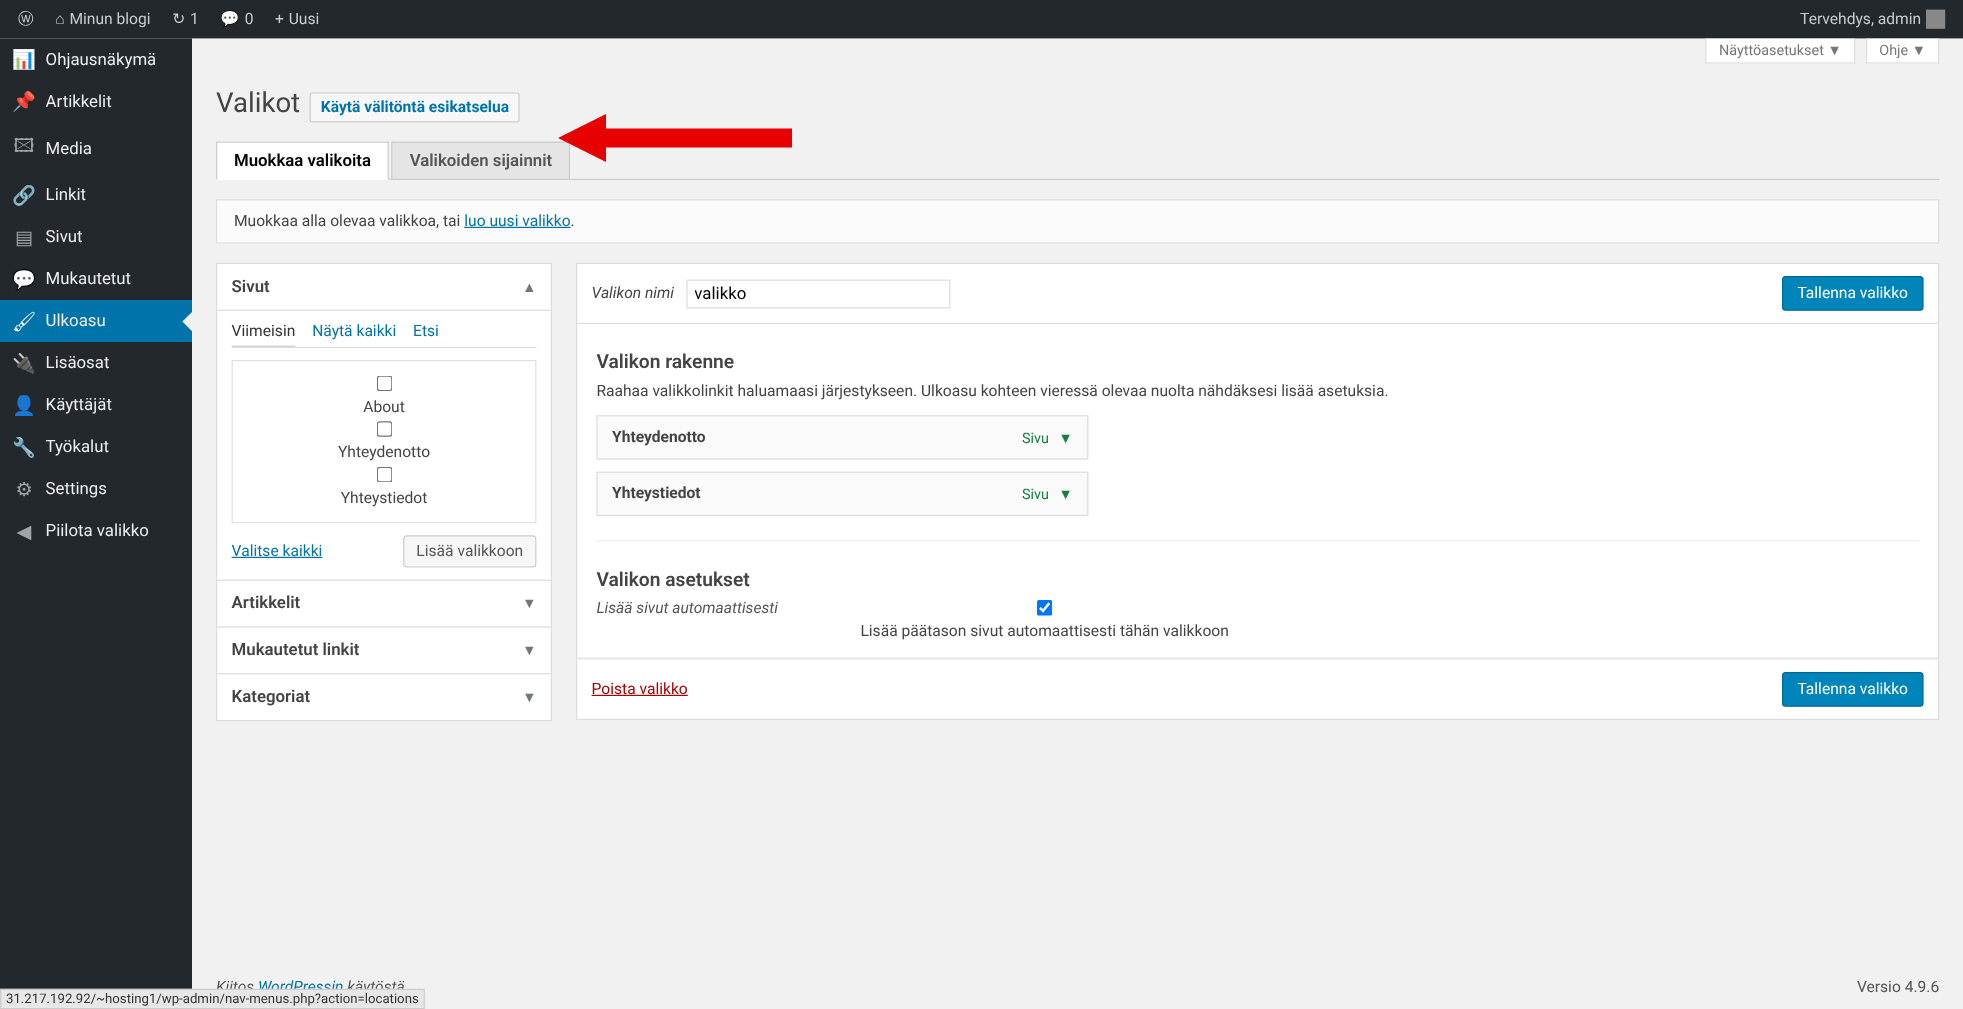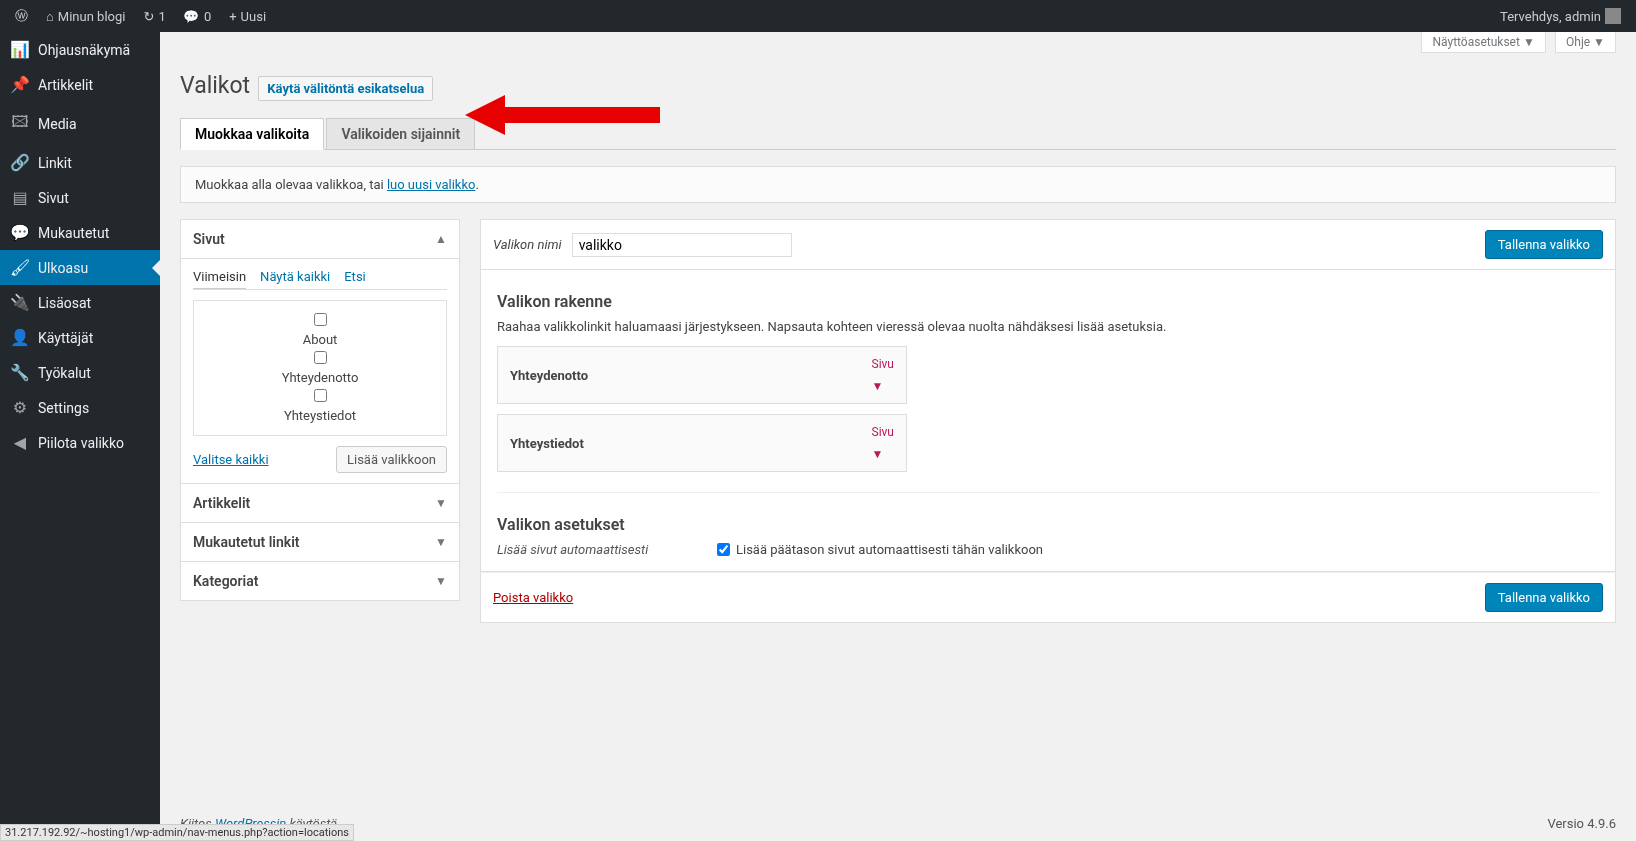--- a/index.html
+++ b/index.html
@@ -45,25 +45,25 @@
 .button-secondary { background:#f7f7f7; border:1px solid #ccc; padding:5px 10px; font-size:13px; cursor:pointer; border-radius:3px; color:#555; }
 .button-primary { background:#0085ba; border:1px solid #006799; color:#fff; padding:6px 12px; font-size:13px; cursor:pointer; border-radius:3px; font-weight:400; }
 .menu-name-row { display:flex; align-items:center; padding:10px 12px; background:#fff; border:1px solid #ddd; }
 .menu-name-row label { font-style:italic; font-size:13px; margin-right:10px; }
 .menu-name-row input { border:1px solid #ddd; padding:3px 6px; font-size:14px; width:220px; }
 .menu-name-row .button-primary { margin-left:auto; }
 .post-body { background:#fff; border:1px solid #ddd; border-top:none; padding:14px 16px 0 16px; }
 .post-body h3 { font-size:16px; font-weight:600; margin:8px 0; }
 .post-body p { font-size:13px; margin-bottom:12px; }
 .menu-item-bar { border:1px solid #ddd; display:flex; align-items:center; justify-content:space-between; padding:10px 12px; margin-bottom:10px; width:410px; background:#fafafa; font-size:13px; cursor:move; }
-.menu-item-bar .type { color:#be185d; font-size:12px; display:flex; align-items:flex-start; gap:8px;flex-direction:column; }
+.menu-item-bar .type { color:#15803d; font-size:12px; display:flex; align-items:flex-end; gap:8px; }
 .menu-settings { margin-top:20px; border-top:1px solid #eee; padding-top:14px; }
 .menu-settings-row { display:flex; align-items:flex-start; margin-bottom:10px; font-size:13px; }
 .menu-settings-row .lab { width:220px; font-style:italic; color:#555; }
-.menu-settings-row label { display:flex; align-items:center; gap:6px; margin-bottom:4px; }
+.menu-settings-row label { display:flex; align-items:center; gap:6px; margin-bottom:4px;flex-direction:column; }
 .footer-row { display:flex; align-items:center; justify-content:space-between; background:#fff; border:1px solid #ddd; border-top:1px solid #eee; padding:10px 12px; }
 .footer-row a.delete { color:#a00; text-decoration:underline; font-size:13px; }
 #footer { position:absolute; bottom:10px; left:180px; right:20px; display:flex; justify-content:space-between; font-size:13px; color:#555; font-style:italic; }
 #footer a { color:#0073aa; text-decoration:underline; font-style:italic; }
 #statusbar { position:absolute; bottom:0; left:0; background:#e7e7e7; border:1px solid #ccc; font-size:11px; padding:1px 4px; color:#333; }
 .arrow-annotation { position:absolute; top:90px; left:465px; z-index:100; }
 .caret { color:#72777c; font-size:12px; }
 </style>
 </head>
 <body>
@@ -215,21 +215,21 @@
       </div>
 
       <div class="right-col">
         <div class="menu-name-row">
           <label>Valikon nimi</label>
           <input type="text" value="valikko" style="">
           <button class="button-primary">Tallenna valikko</button>
         </div>
         <div class="post-body">
           <h3>Valikon rakenne</h3>
-          <p>Raahaa valikkolinkit haluamaasi järjestykseen. Napsauta kohteen vieressä olevaa nuolta nähdäksesi lisää asetuksia.</p>
+          <p>Raahaa valikkolinkit haluamaasi järjestykseen. Ulkoasu kohteen vieressä olevaa nuolta nähdäksesi lisää asetuksia.</p>
           <div class="menu-item-bar">
             <strong>Yhteydenotto</strong>
             <span class="type">
                 <span>Sivu</span>
                 <span>▼</span>
               </span>
           </div>
           <div class="menu-item-bar">
             <strong>Yhteystiedot</strong>
             <span class="type">

